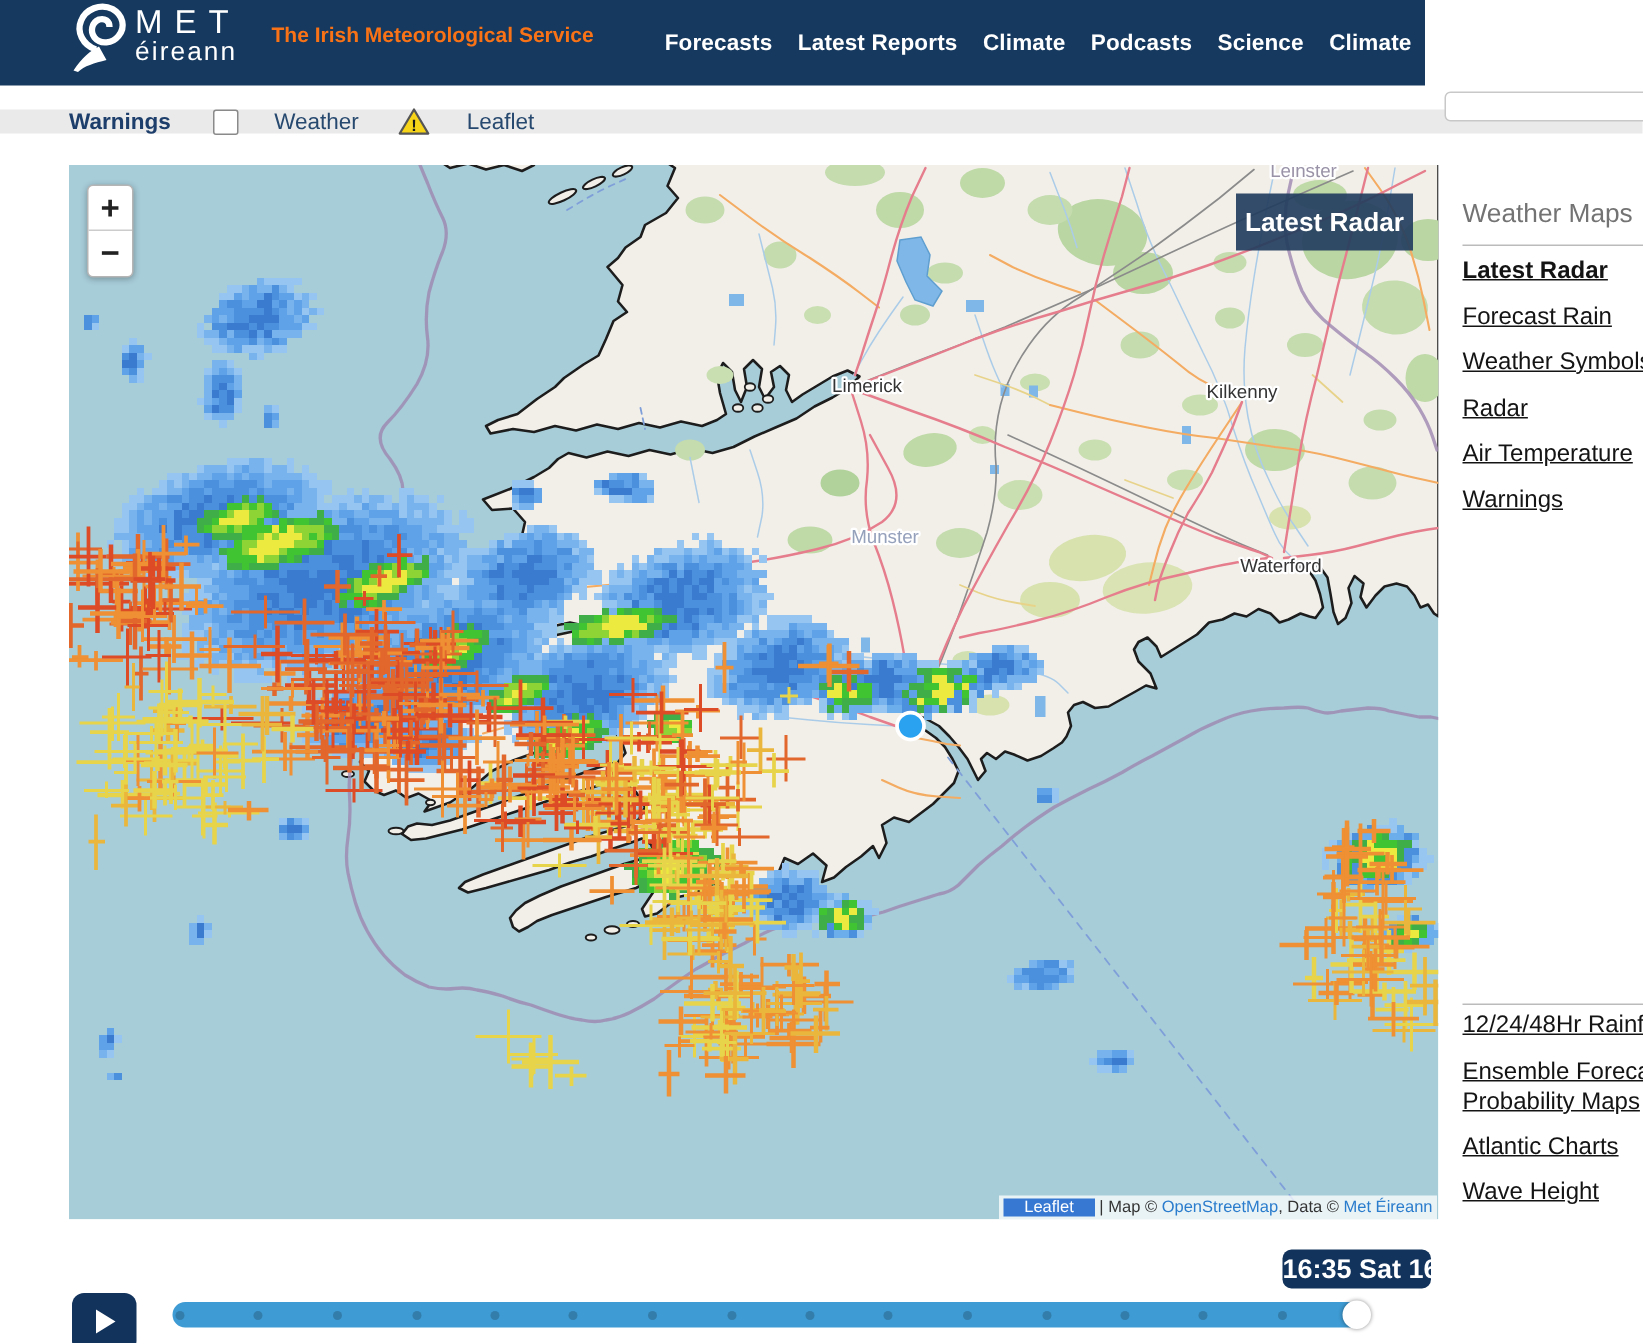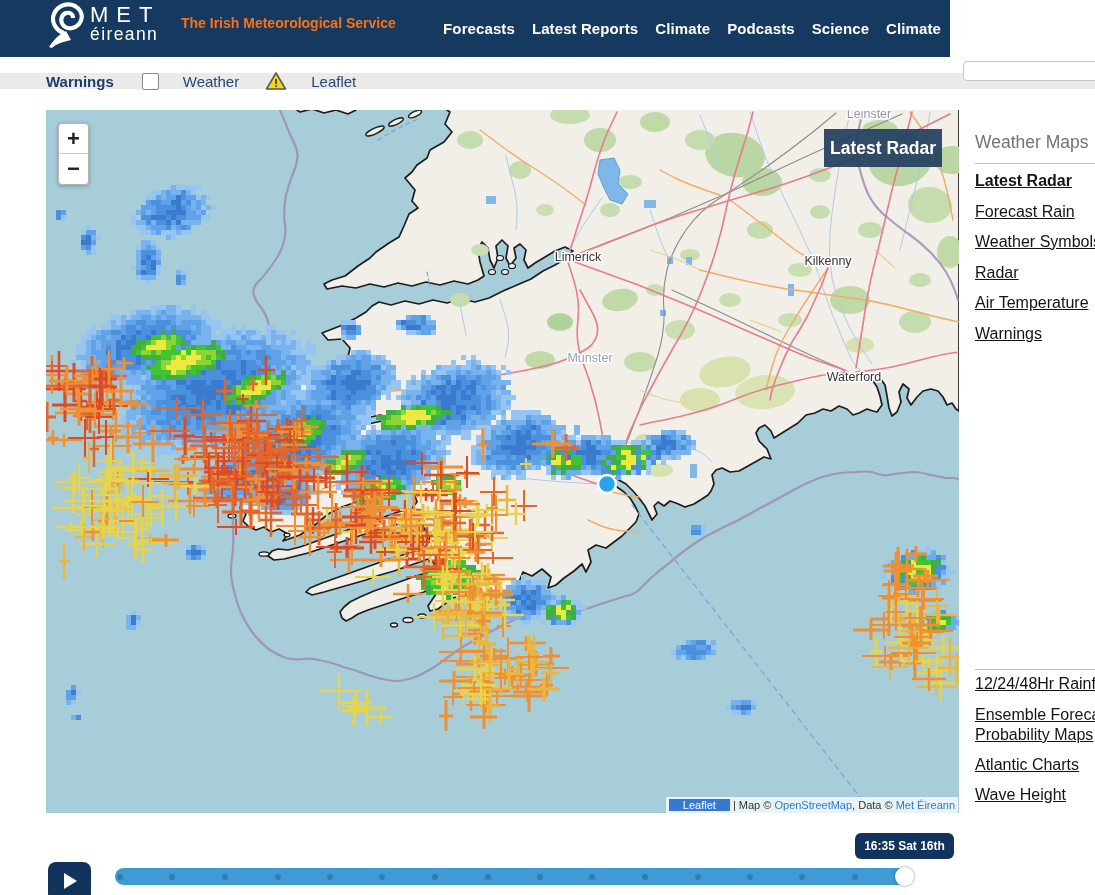--- a/index.html
+++ b/index.html
@@ -26,21 +26,21 @@
 .sb-links{margin-top:8px}
 .sb-links a{display:block;color:#141414;font-size:16px;text-decoration:underline;margin-bottom:12.5px}
 .sb-links a.b{font-weight:bold}
 .sb2wrap{position:absolute;left:0;top:559px;width:210px}
 .sb2 a{margin-bottom:12px}
 .playbtn{position:absolute;left:48px;top:862px;width:43px;height:40px;background:#12335c;border-radius:8px}
 .playbtn:after{content:"";position:absolute;left:16px;top:11px;border-left:13px solid #fff;border-top:8px solid transparent;border-bottom:8px solid transparent}
 .track{position:absolute;left:115px;top:868px;width:794px;height:17px;background:#3e9bd3;border-radius:9px}
 .dot{position:absolute;top:5.5px;width:6px;height:6px;border-radius:3px;background:#337dab}
 .handle{position:absolute;left:895px;top:867px;width:19px;height:19px;background:#fff;border-radius:10px;box-shadow:0 0 3px rgba(0,0,0,.45)}
-.tip{position:absolute;left:855px;top:833px;width:99px;height:26px;background:#12335c;border-radius:6px;color:#fff;font-size:12px;font-weight:bold;text-align:center;line-height:26px;white-space:nowrap}
+.tip{position:absolute;left:855px;top:833px;width:99px;height:26px;background:#12335c;border-radius:6px;color:#fff;font-size:18px;font-weight:bold;text-align:center;line-height:26px;white-space:nowrap}
 </style></head>
 <body>
 <div class="topbar">
   <div class="logo"><svg width="120" height="55" viewBox="0 0 120 55">
 <g fill="none" stroke="#fff">
 <path d="M18,32 C9,29 5,20 8,13 C11,5 21,1 29,5 C36,9 38,17 33,23 C29,28 21,29 17,24 C14,20 15,14 20,12 C24,11 27,13 27,17" stroke-width="4.2"></path>
 </g>
 <path d="M3,46 C9,37 14,33 20,30 L25,39 C17,41 10,43 6,47 Z" fill="#fff"></path>
 <text x="44" y="21" fill="#fff" font-size="22" letter-spacing="8" font-family="Liberation Sans,sans-serif">MET</text>
 <text x="44" y="39" fill="#fff" font-size="17.5" letter-spacing="1.4" font-family="Liberation Sans,sans-serif">éireann</text>

